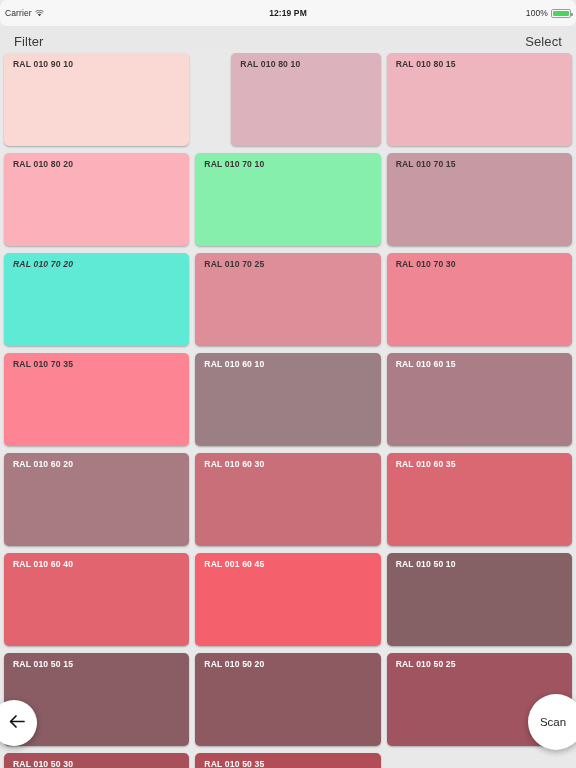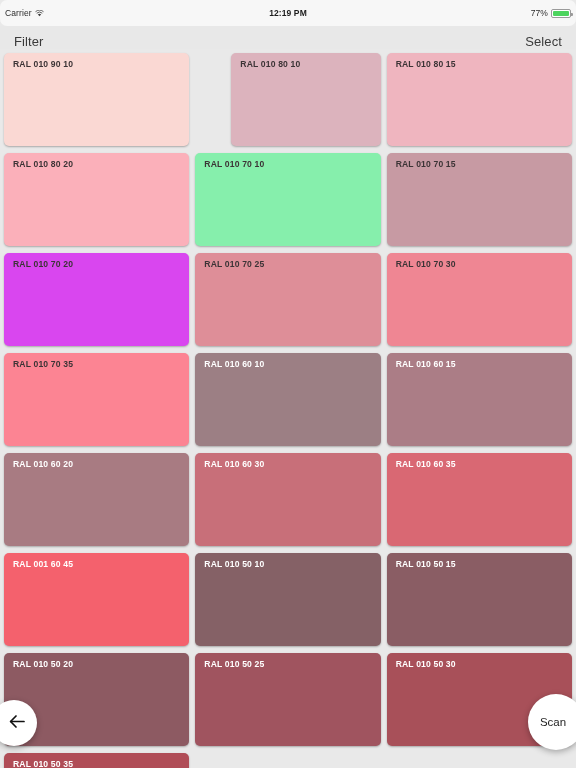--- a/index.html
+++ b/index.html
@@ -115,21 +115,21 @@
       <span class="wifi">
         <svg width="9" height="7" viewBox="0 0 9 7">
           <path d="M4.5 6.2 L2.9 4.4 a2.4 2.4 0 0 1 3.2 0 Z" fill="#3a3a3a"></path>
           <path d="M1.7 3.2 a4.3 4.3 0 0 1 5.6 0" stroke="#3a3a3a" stroke-width=".8" fill="none"></path>
           <path d="M0.5 1.7 a6.3 6.3 0 0 1 8 0" stroke="#3a3a3a" stroke-width=".8" fill="none"></path>
         </svg>
       </span>
     </div>
     <div class="sb-center">12:19 PM</div>
     <div class="sb-right">
-      <span>77%</span>
+      <span>100%</span>
       <span class="batt">
           <i></i>
         </span>
     </div>
   </div>
 
   <div class="navbar">
     <button class="navbtn">Filter</button>
     <button class="navbtn">Select</button>
   </div>
@@ -146,21 +146,21 @@
       </div>
       <div class="swatch light" style="background: rgb(251, 176, 186);">
         <div class="label">RAL 010 80 20</div>
       </div>
       <div class="swatch light" style="background: #86efac;">
         <div class="label">RAL 010 70 10</div>
       </div>
       <div class="swatch light" style="background: rgb(199, 154, 163);">
         <div class="label">RAL 010 70 15</div>
       </div>
-      <div class="swatch light" style="background: #d946ef;">
+      <div class="swatch light" style="background: #5eead4; font-style: italic;">
         <div class="label">RAL 010 70 20</div>
       </div>
       <div class="swatch light" style="background: rgb(222, 142, 152);">
         <div class="label">RAL 010 70 25</div>
       </div>
       <div class="swatch light" style="background: rgb(239, 134, 147);">
         <div class="label">RAL 010 70 30</div>
       </div>
       <div class="swatch light" style="background: rgb(252, 132, 147);">
         <div class="label">RAL 010 70 35</div>
@@ -172,20 +172,23 @@
         <div class="label">RAL 010 60 15</div>
       </div>
       <div class="swatch dark" style="background: rgb(168, 123, 130);">
         <div class="label">RAL 010 60 20</div>
       </div>
       <div class="swatch dark" style="background: rgb(200, 111, 121);">
         <div class="label">RAL 010 60 30</div>
       </div>
       <div class="swatch dark" style="background: rgb(217, 104, 115);">
         <div class="label">RAL 010 60 35</div>
+      </div>
+      <div class="swatch dark" style="background: rgb(226, 100, 111);">
+        <div class="label">RAL 010 60 40</div>
       </div>
       <div class="swatch dark" style="background: rgb(244, 97, 109);">
         <div class="label">RAL 001 60 45</div>
       </div>
       <div class="swatch dark" style="background: rgb(133, 97, 102);">
         <div class="label">RAL 010 50 10</div>
       </div>
       <div class="swatch dark" style="background: rgb(138, 93, 100);">
         <div class="label">RAL 010 50 15</div>
       </div>

